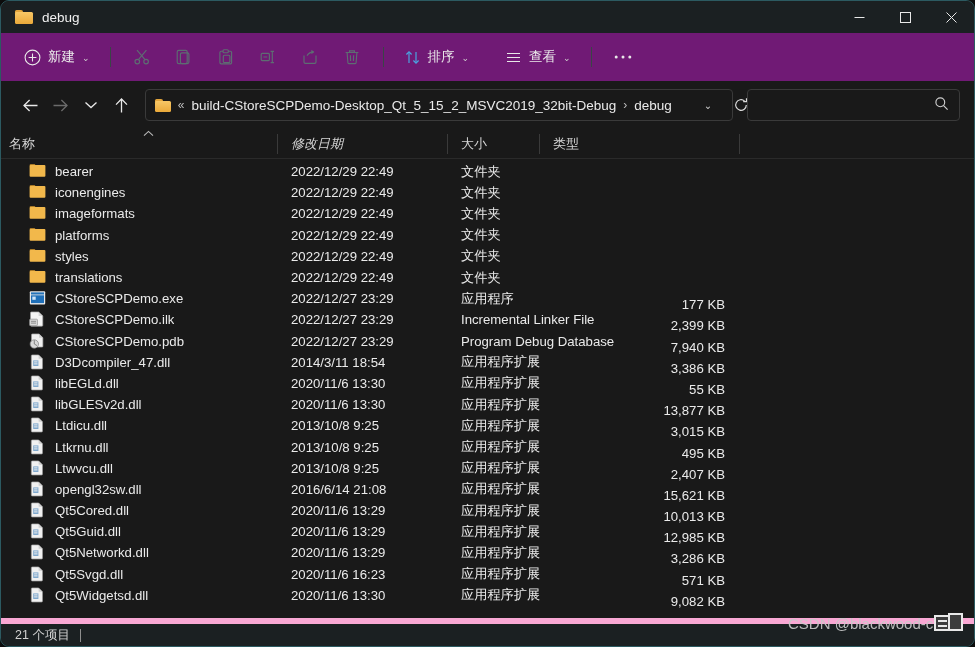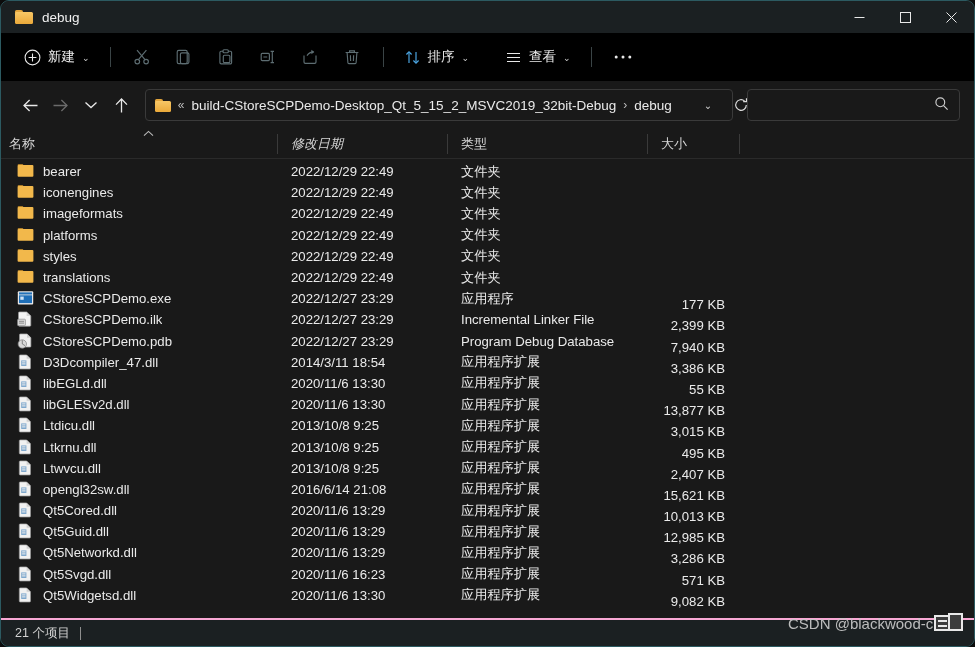--- a/index.html
+++ b/index.html
@@ -65,21 +65,21 @@
     width: 18px; height: 12px;
     background: linear-gradient(180deg,#f7c766 0%, #eaa93a 100%);
     border-radius: 1.5px;
   }
   .folder-ico.small { width: 16px; height: 13px; flex: 0 0 16px; }
   .folder-ico.small::after { width: 16px; height: 11px; }
 
   
   #commandbar {
     height: 48px;
-    background: #000000;
+    background: #701a75;
     display: flex;
     align-items: center;
     padding: 0 14px;
     gap: 2px;
     flex: 0 0 48px;
   }
   .cmd {
     height: 32px;
     display: flex;
     align-items: center;
@@ -223,42 +223,42 @@
     padding-top: 2px;
   }
   .row {
     height: 21.2px;
     display: flex;
     align-items: center;
     font-size: 13.2px;
     color: #eaeaea;
   }
   .cell { display: flex; align-items: center; height: 21px; }
-  .cell.name { flex: 0 0 276px; padding-left: 16px; gap: 9px; min-width: 0; }
+  .cell.name { flex: 0 0 276px; padding-left: 28px; gap: 9px; min-width: 0; }
   .cell.date { flex: 0 0 170px; padding-left: 14px; }
   .cell.type { flex: 0 0 200px; padding-left: 14px; }
   .cell.size { flex: 0 0 92px; justify-content: flex-end; padding-right: 14px; margin-top: 12px; }
   .fname { white-space: nowrap; overflow: hidden; text-overflow: ellipsis; }
 
   
   .ico { width: 17px; height: 17px; flex: 0 0 17px; position: relative; }
   .ico svg { display: block; }
 
   
   #statusbar {
     height: 28px;
     background: #1b2022;
     display: flex;
     align-items: center;
     padding: 0 14px;
     color: #d2d2d2;
     font-size: 12.5px;
     gap: 10px;
     flex: 0 0 28px;
-    border-top: 2px solid #f9a8d4;
+    border-top: 6px solid #f9a8d4;
   }
   #status-divider { width: 1px; height: 13px; background: #8e8e8e; }
 
   
   #watermark {
     position: absolute;
     right: 10px;
     bottom: 12px;
     display: flex;
     align-items: center;
@@ -492,25 +492,25 @@
     </div>
   </div>
 
   <div id="colheader">
     <div class="col c-name">
       <span>名称</span>
     </div>
     <div class="col c-date">
       <span>修改日期</span>
     </div>
+    <div class="col c-size">
+      <span>大小</span>
+    </div>
     <div class="col c-type">
       <span>类型</span>
-    </div>
-    <div class="col c-size">
-      <span>大小</span>
     </div>
     <div class="col c-after"></div>
     <span id="sort-caret">
       <svg width="11" height="7" viewBox="0 0 11 7" fill="none" stroke="#b9b9b9" stroke-width="1.1">
         <path d="M1 5.6L5.5 1.4 10 5.6"></path>
       </svg>
     </span>
   </div>
 
   <div id="filelist">

